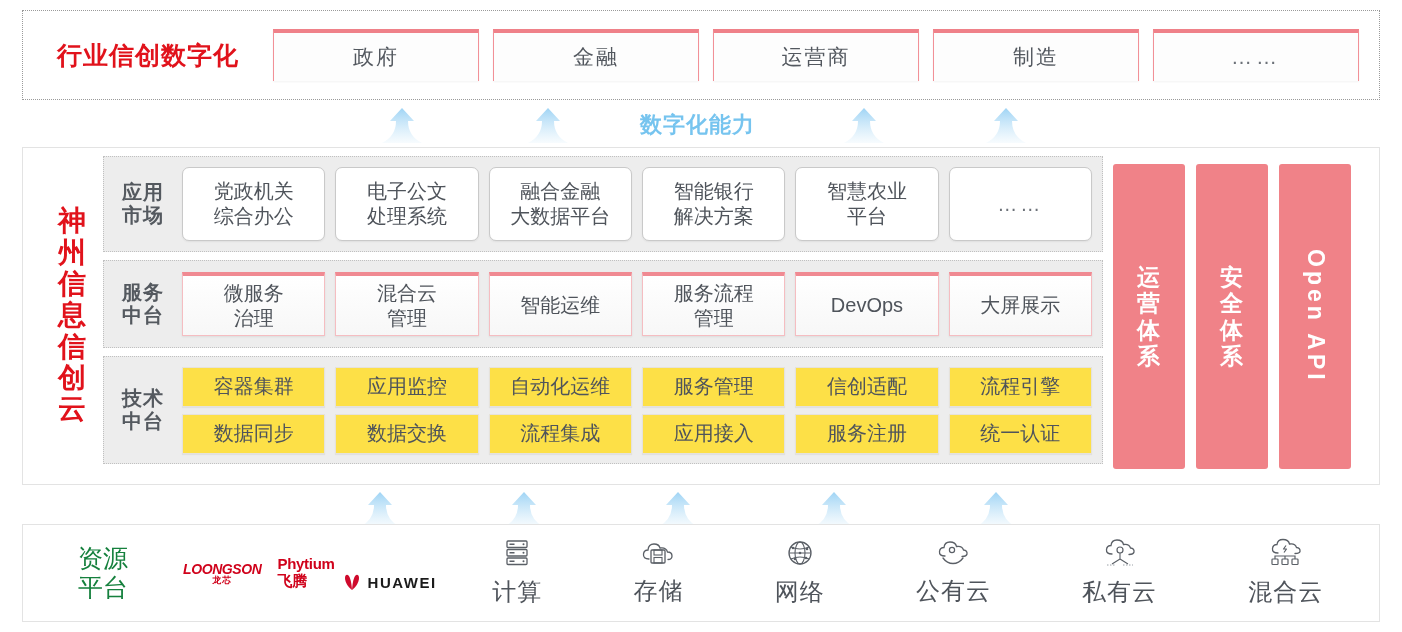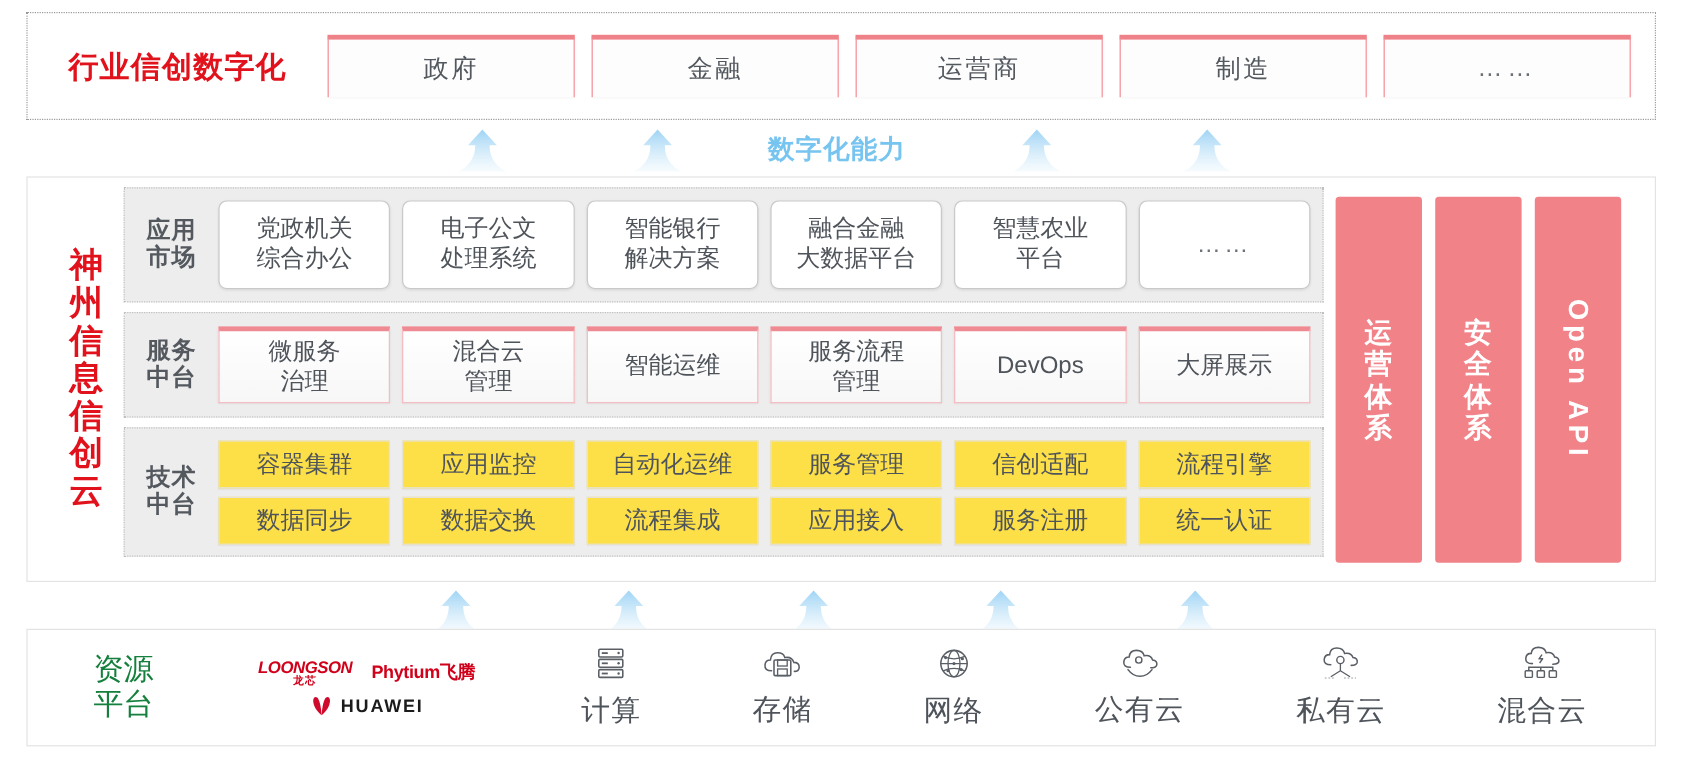--- a/index.html
+++ b/index.html
@@ -115,22 +115,22 @@
   .res-panel{
     position:absolute; left:22px; top:524px; width:1358px; height:98px;
     border:1px solid #e3e3e3; background:#fff;
     display:flex; align-items:center;
   }
   .res-title{
     flex:0 0 160px; text-align:center; color:#15803d; font-weight:normal;
     font-size:25px; line-height:1.18;
   }
   .res-title span{ display:block; }
-  .logos{ flex:0 0 245px; display:flex; flex-direction:column;
-    align-items:center; justify-content:center; gap:7px; }
+  .logos{ flex:0 0 245px; display:flex; flex-direction:row;
+    align-items:flex-end; justify-content:center; gap:7px; }
   .logo-row{ display:flex; align-items:center; gap:16px; }
   .logo-loongson{ display:flex; flex-direction:column; align-items:center; line-height:1; }
   .logo-loongson .en{ color:#d0021b; font-weight:bold; font-size:14px;
     font-style:italic; letter-spacing:-0.4px; }
   .logo-loongson .cn{ color:#d0021b; font-weight:bold; font-size:9px; letter-spacing:1px; }
   .logo-phytium{ color:#d0021b; font-weight:bold; font-size:15px; letter-spacing:-0.3px; }
   .logo-huawei{ display:flex; align-items:center; gap:6px; }
   .logo-huawei .hw-text{ color:#1b1b1b; font-weight:bold; font-size:15px; letter-spacing:1.5px; }
 
   .res-items{ flex:1; display:flex; align-items:center; justify-content:space-around;
@@ -205,28 +205,28 @@
               </div>
           </div>
           <div class="card-app">
             <div>
                 <div>电子公文</div>
                  <div>处理系统</div>
               </div>
           </div>
           <div class="card-app">
             <div>
+                <div>融合金融</div>
+                 <div>大数据平台</div>
+              </div>
+          </div>
+          <div class="card-app">
+            <div>
                 <div>智能银行</div>
                  <div>解决方案</div>
-              </div>
-          </div>
-          <div class="card-app">
-            <div>
-                <div>融合金融</div>
-                 <div>大数据平台</div>
               </div>
           </div>
           <div class="card-app">
             <div>
                 <div>智慧农业</div>
                  <div>平台</div>
               </div>
           </div>
           <div class="card-app dots">……</div>
         </div>

